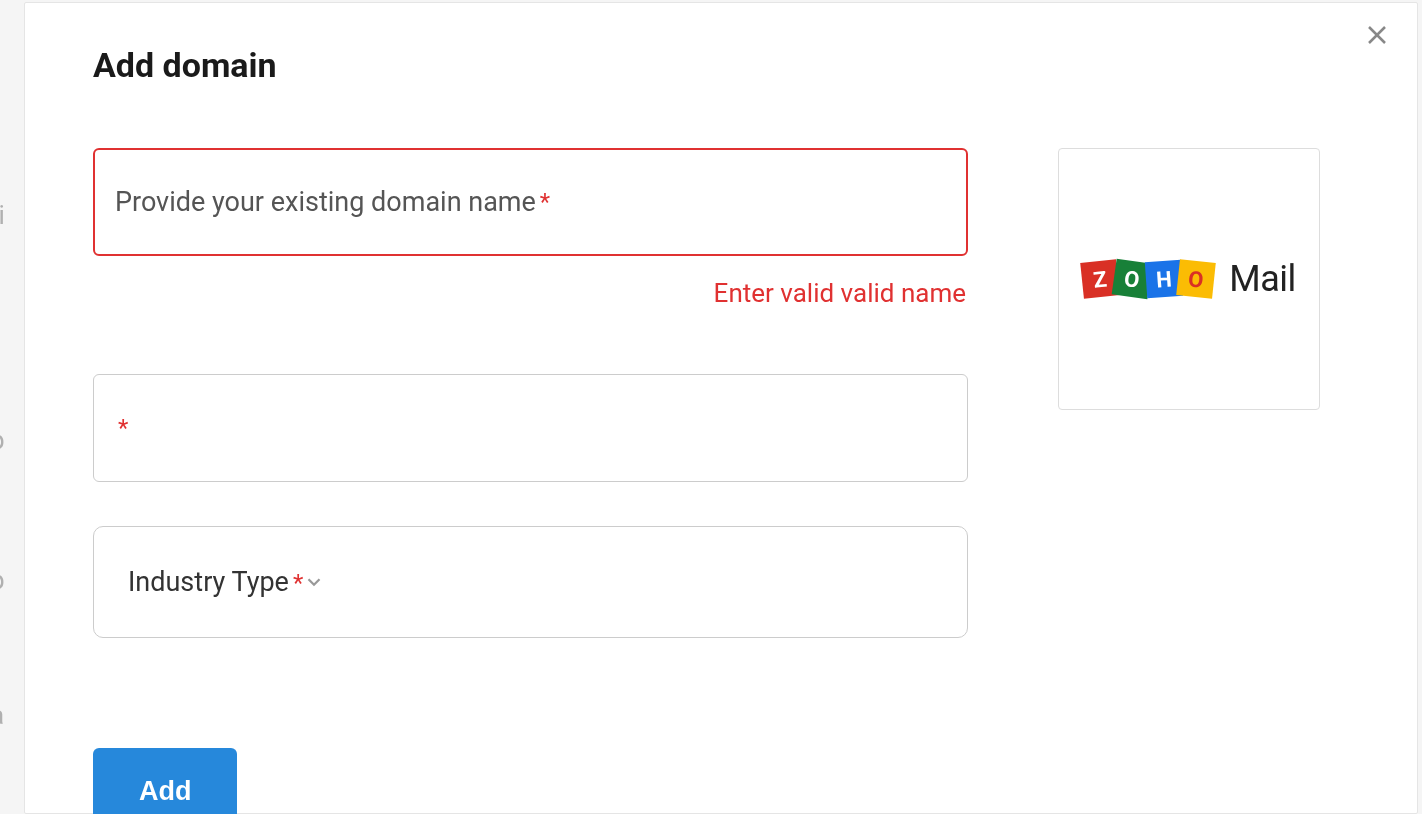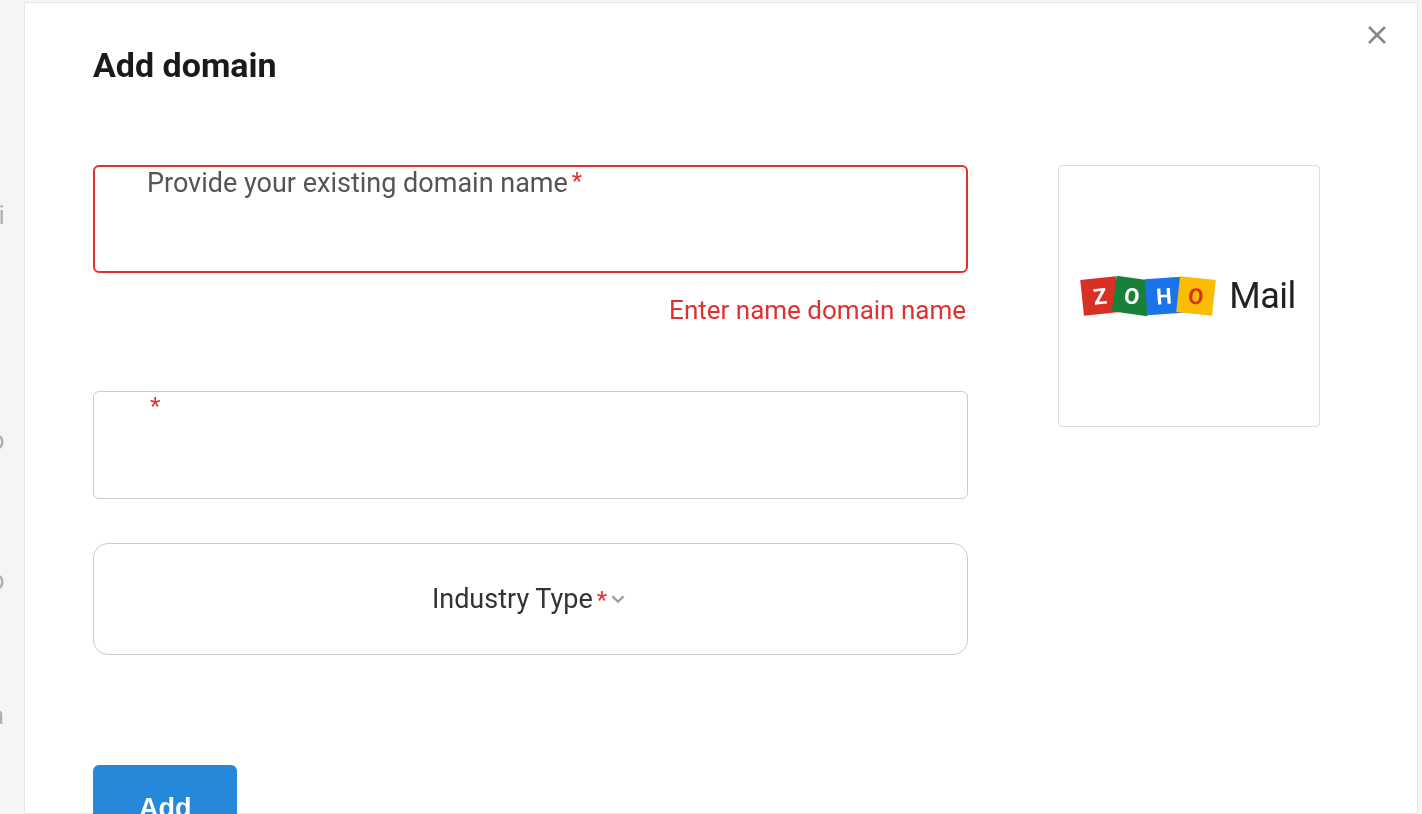--- a/index.html
+++ b/index.html
@@ -57,21 +57,21 @@
       stroke: #888;
       stroke-width: 2.5;
     }
     .modal-content {
       padding: 42px 68px;
     }
     .modal-title {
       font-size: 34px;
       font-weight: 700;
       color: #1a1a1a;
-      margin-bottom: 80px;
+      margin-bottom: 63px;
     }
     .form-area {
       display: flex;
       gap: 90px;
     }
     .form-left {
       flex: 0 0 875px;
     }
     .form-right {
       flex: 0 0 auto;
@@ -82,22 +82,22 @@
     .field-group.error-group {
       margin-bottom: 66px;
     }
     .input-wrap {
       position: relative;
       width: 100%;
       height: 108px;
       border: 1px solid #cccccc;
       border-radius: 6px;
       display: flex;
-      align-items: flex-start;
-      padding: 0 52px;
+      align-items: center;
+      padding: 0 20px;
       background: #ffffff;
     }
     .input-wrap.error {
       border: 2px solid #e03131;
     }
     .input-placeholder {
       font-size: 27px;
       color: #555;
       font-weight: 400;
     }
@@ -111,24 +111,24 @@
       font-size: 26px;
       text-align: right;
       margin-top: 22px;
       padding-right: 2px;
     }
     .select-wrap {
       position: relative;
       width: 100%;
       height: 112px;
       border: 1px solid #cccccc;
-      border-radius: 15px;
-      display: flex;
-      align-items: center;
-      justify-content: center;
+      border-radius: 10px;
+      display: flex;
+      align-items: center;
+      justify-content: flex-start;
       padding: 0 34px;
       background: #ffffff;
       cursor: pointer;
     }
     .select-label-wrap {
       display: flex;
       align-items: baseline;
     }
     .select-label {
       font-size: 27px;
@@ -237,21 +237,21 @@
     <h1 class="modal-title">Add domain</h1>
 
     <div class="form-area">
       <div class="form-left">
 
         <div class="field-group error-group">
           <div class="input-wrap error">
             <span class="input-placeholder">Provide your existing domain name</span>
             <span class="required-star">*</span>
           </div>
-          <div class="error-msg">Enter name domain name</div>
+          <div class="error-msg">Enter valid valid name</div>
         </div>
 
         <div class="field-group">
           <div class="input-wrap">
             <span class="required-star">*</span>
           </div>
         </div>
 
         <div class="field-group">
           <div class="select-wrap">

